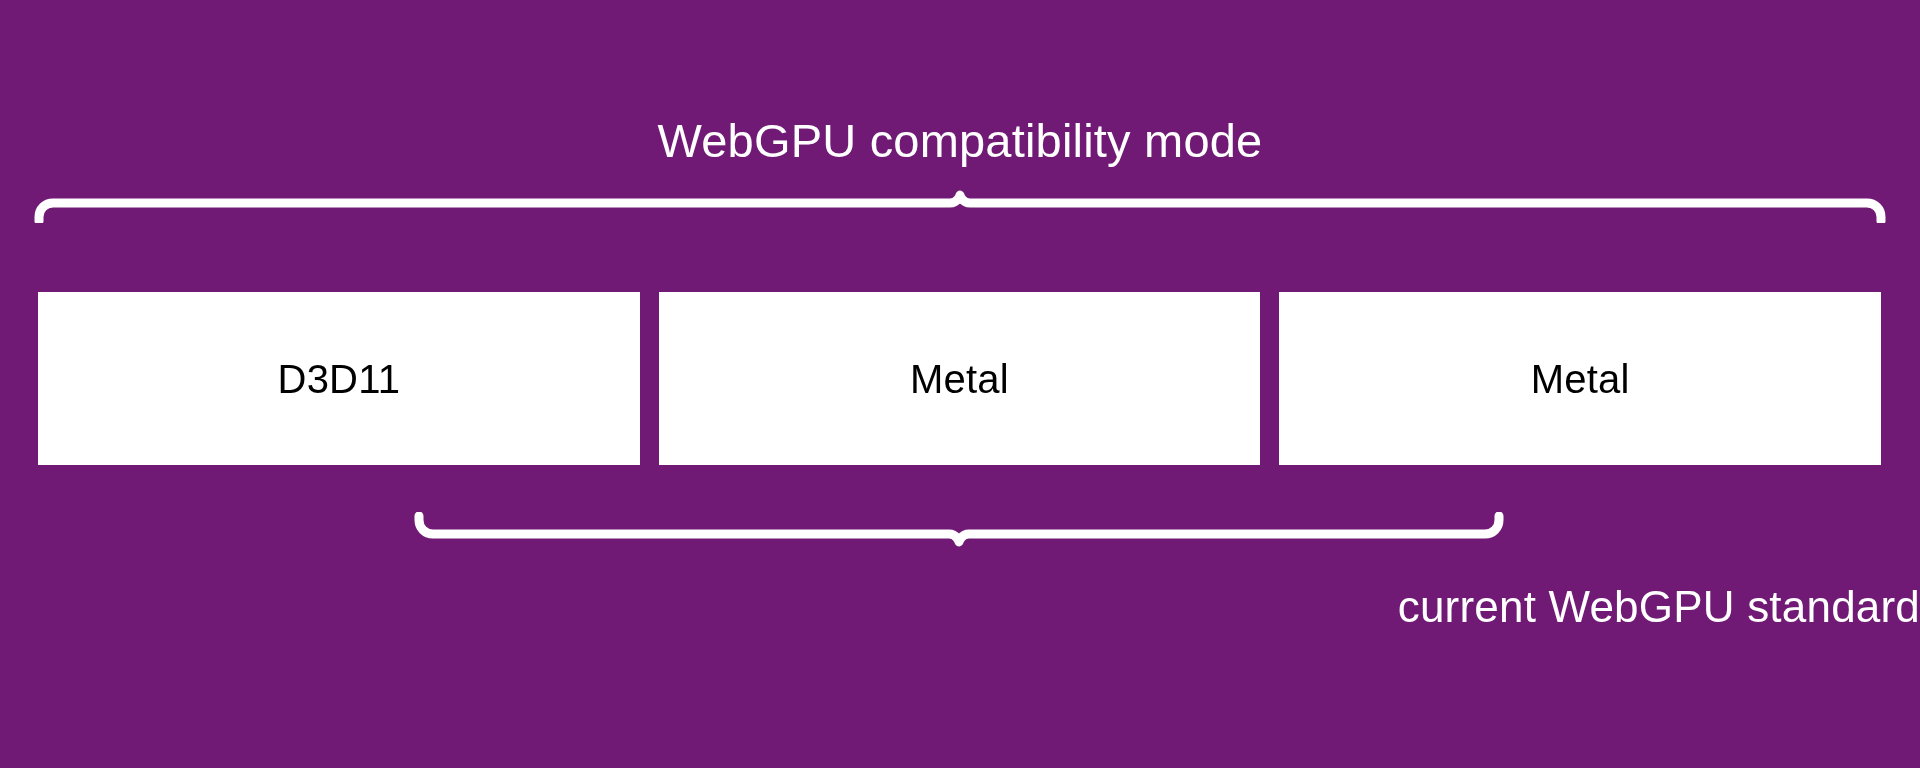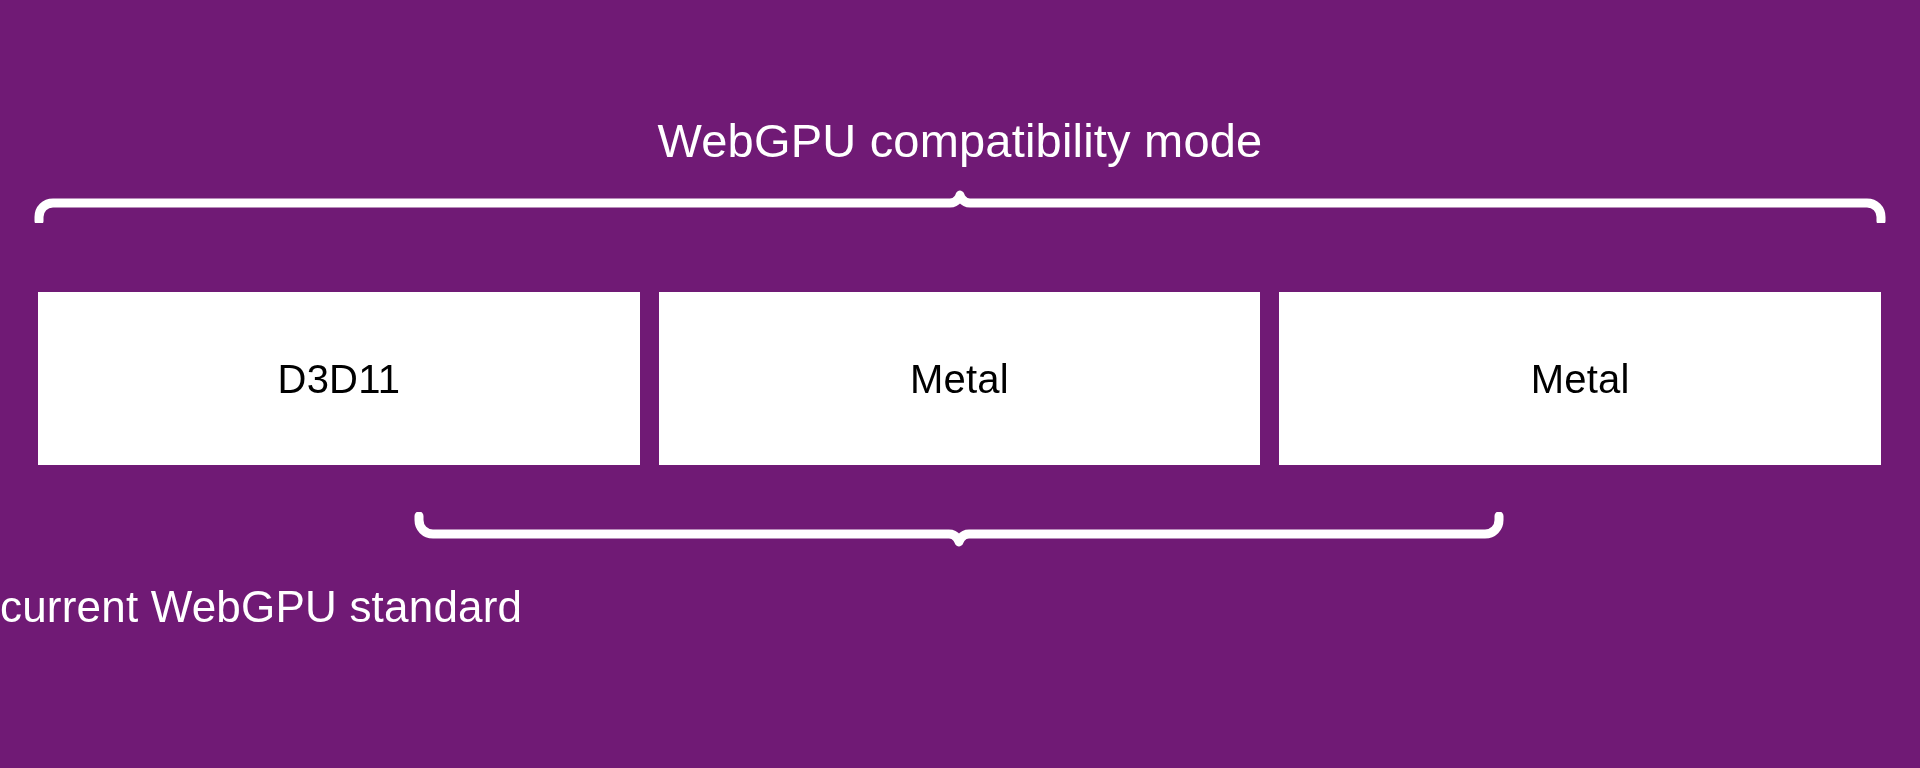--- a/index.html
+++ b/index.html
@@ -31,21 +31,21 @@
     top: 115px;
     width: 1920px;
     text-align: center;
     font-size: 47px;
     line-height: 52px;
   }
   #bottom-label {
     left: 0;
     top: 583px;
     width: 1920px;
-    text-align: left;
+    text-align: right;
     font-size: 44px;
     line-height: 48px;
   }
   #top-brace, #bottom-brace {
     position: absolute;
     display: block;
   }
   #top-brace {
     left: 30px;
     top: 175px;

